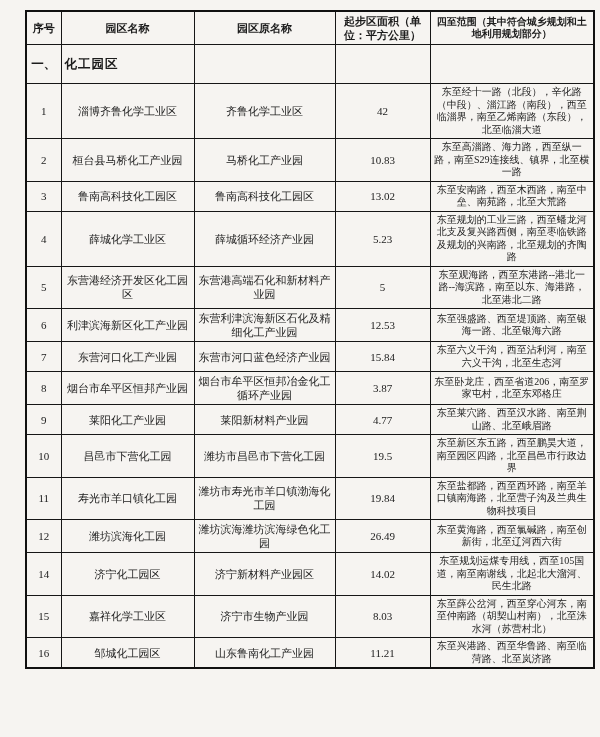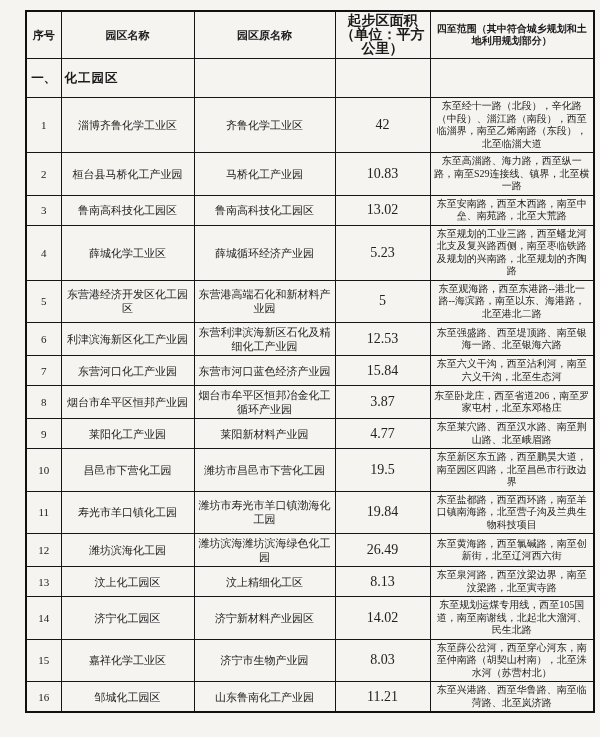--- a/index.html
+++ b/index.html
@@ -23,21 +23,21 @@
     word-break:break-all;
   }
   table.parks{border:2px solid #111;}
   th{
     font-size:12px;line-height:15px;font-weight:bold;
     text-align:center;padding:4px 2px;
   }
   .c-no{width:33px;text-align:center;font-size:11px;line-height:14px;}
   .c-name{width:131px;text-align:center;font-size:11px;line-height:14px;margin-left:40px;}
   .c-orig{width:139px;text-align:center;font-size:11px;line-height:14px;}
-  .c-area{width:93px;text-align:center;font-size:14px;line-height:14px;font-family:"Liberation Serif","DejaVu Serif",serif;}
+  .c-area{width:93px;text-align:center;font-size:11px;line-height:14px;font-family:"Liberation Serif","DejaVu Serif",serif;}
   .c-bound{width:162px;text-align:center;font-size:10px;line-height:12.5px;padding:2px 3px;margin-left:43px;}
   tr.section td{
     font-weight:bold;font-size:12.5px;height:34px;
   }
   tr.section .sec-no{text-align:center;}
   tr.section .sec-title{text-align:left;letter-spacing:1px;}
   tr[data-name="table-row"] td{color:#222;}
 </style>
 </head>
 <body>
@@ -146,27 +146,20 @@
       <td class="c-bound" data-name="row-boundary-text">东至盐都路，西至西环路，南至羊口镇南海路，北至营子沟及兰典生物科技项目</td>
     </tr>
         <tr data-name="table-row">
       <td class="c-no" data-name="row-serial-number">12</td>
       <td class="c-name" data-name="row-park-name">潍坊滨海化工园</td>
       <td class="c-orig" data-name="row-original-name">潍坊滨海潍坊滨海绿色化工园</td>
       <td class="c-area" data-name="row-area-value">26.49</td>
       <td class="c-bound" data-name="row-boundary-text">东至黄海路，西至氯碱路，南至创新街，北至辽河西六街</td>
     </tr>
         <tr data-name="table-row">
-      <td class="c-no" data-name="row-serial-number">13</td>
-      <td class="c-name" data-name="row-park-name">汶上化工园区</td>
-      <td class="c-orig" data-name="row-original-name">汶上精细化工区</td>
-      <td class="c-area" data-name="row-area-value">8.13</td>
-      <td class="c-bound" data-name="row-boundary-text">东至泉河路，西至汶梁边界，南至汶梁路，北至寅寺路</td>
-    </tr>
-        <tr data-name="table-row">
       <td class="c-no" data-name="row-serial-number">14</td>
       <td class="c-name" data-name="row-park-name">济宁化工园区</td>
       <td class="c-orig" data-name="row-original-name">济宁新材料产业园区</td>
       <td class="c-area" data-name="row-area-value">14.02</td>
       <td class="c-bound" data-name="row-boundary-text">东至规划运煤专用线，西至105国道，南至南谢线，北起北大溜河、民生北路</td>
     </tr>
         <tr data-name="table-row">
       <td class="c-no" data-name="row-serial-number">15</td>
       <td class="c-name" data-name="row-park-name">嘉祥化学工业区</td>
       <td class="c-orig" data-name="row-original-name">济宁市生物产业园</td>

